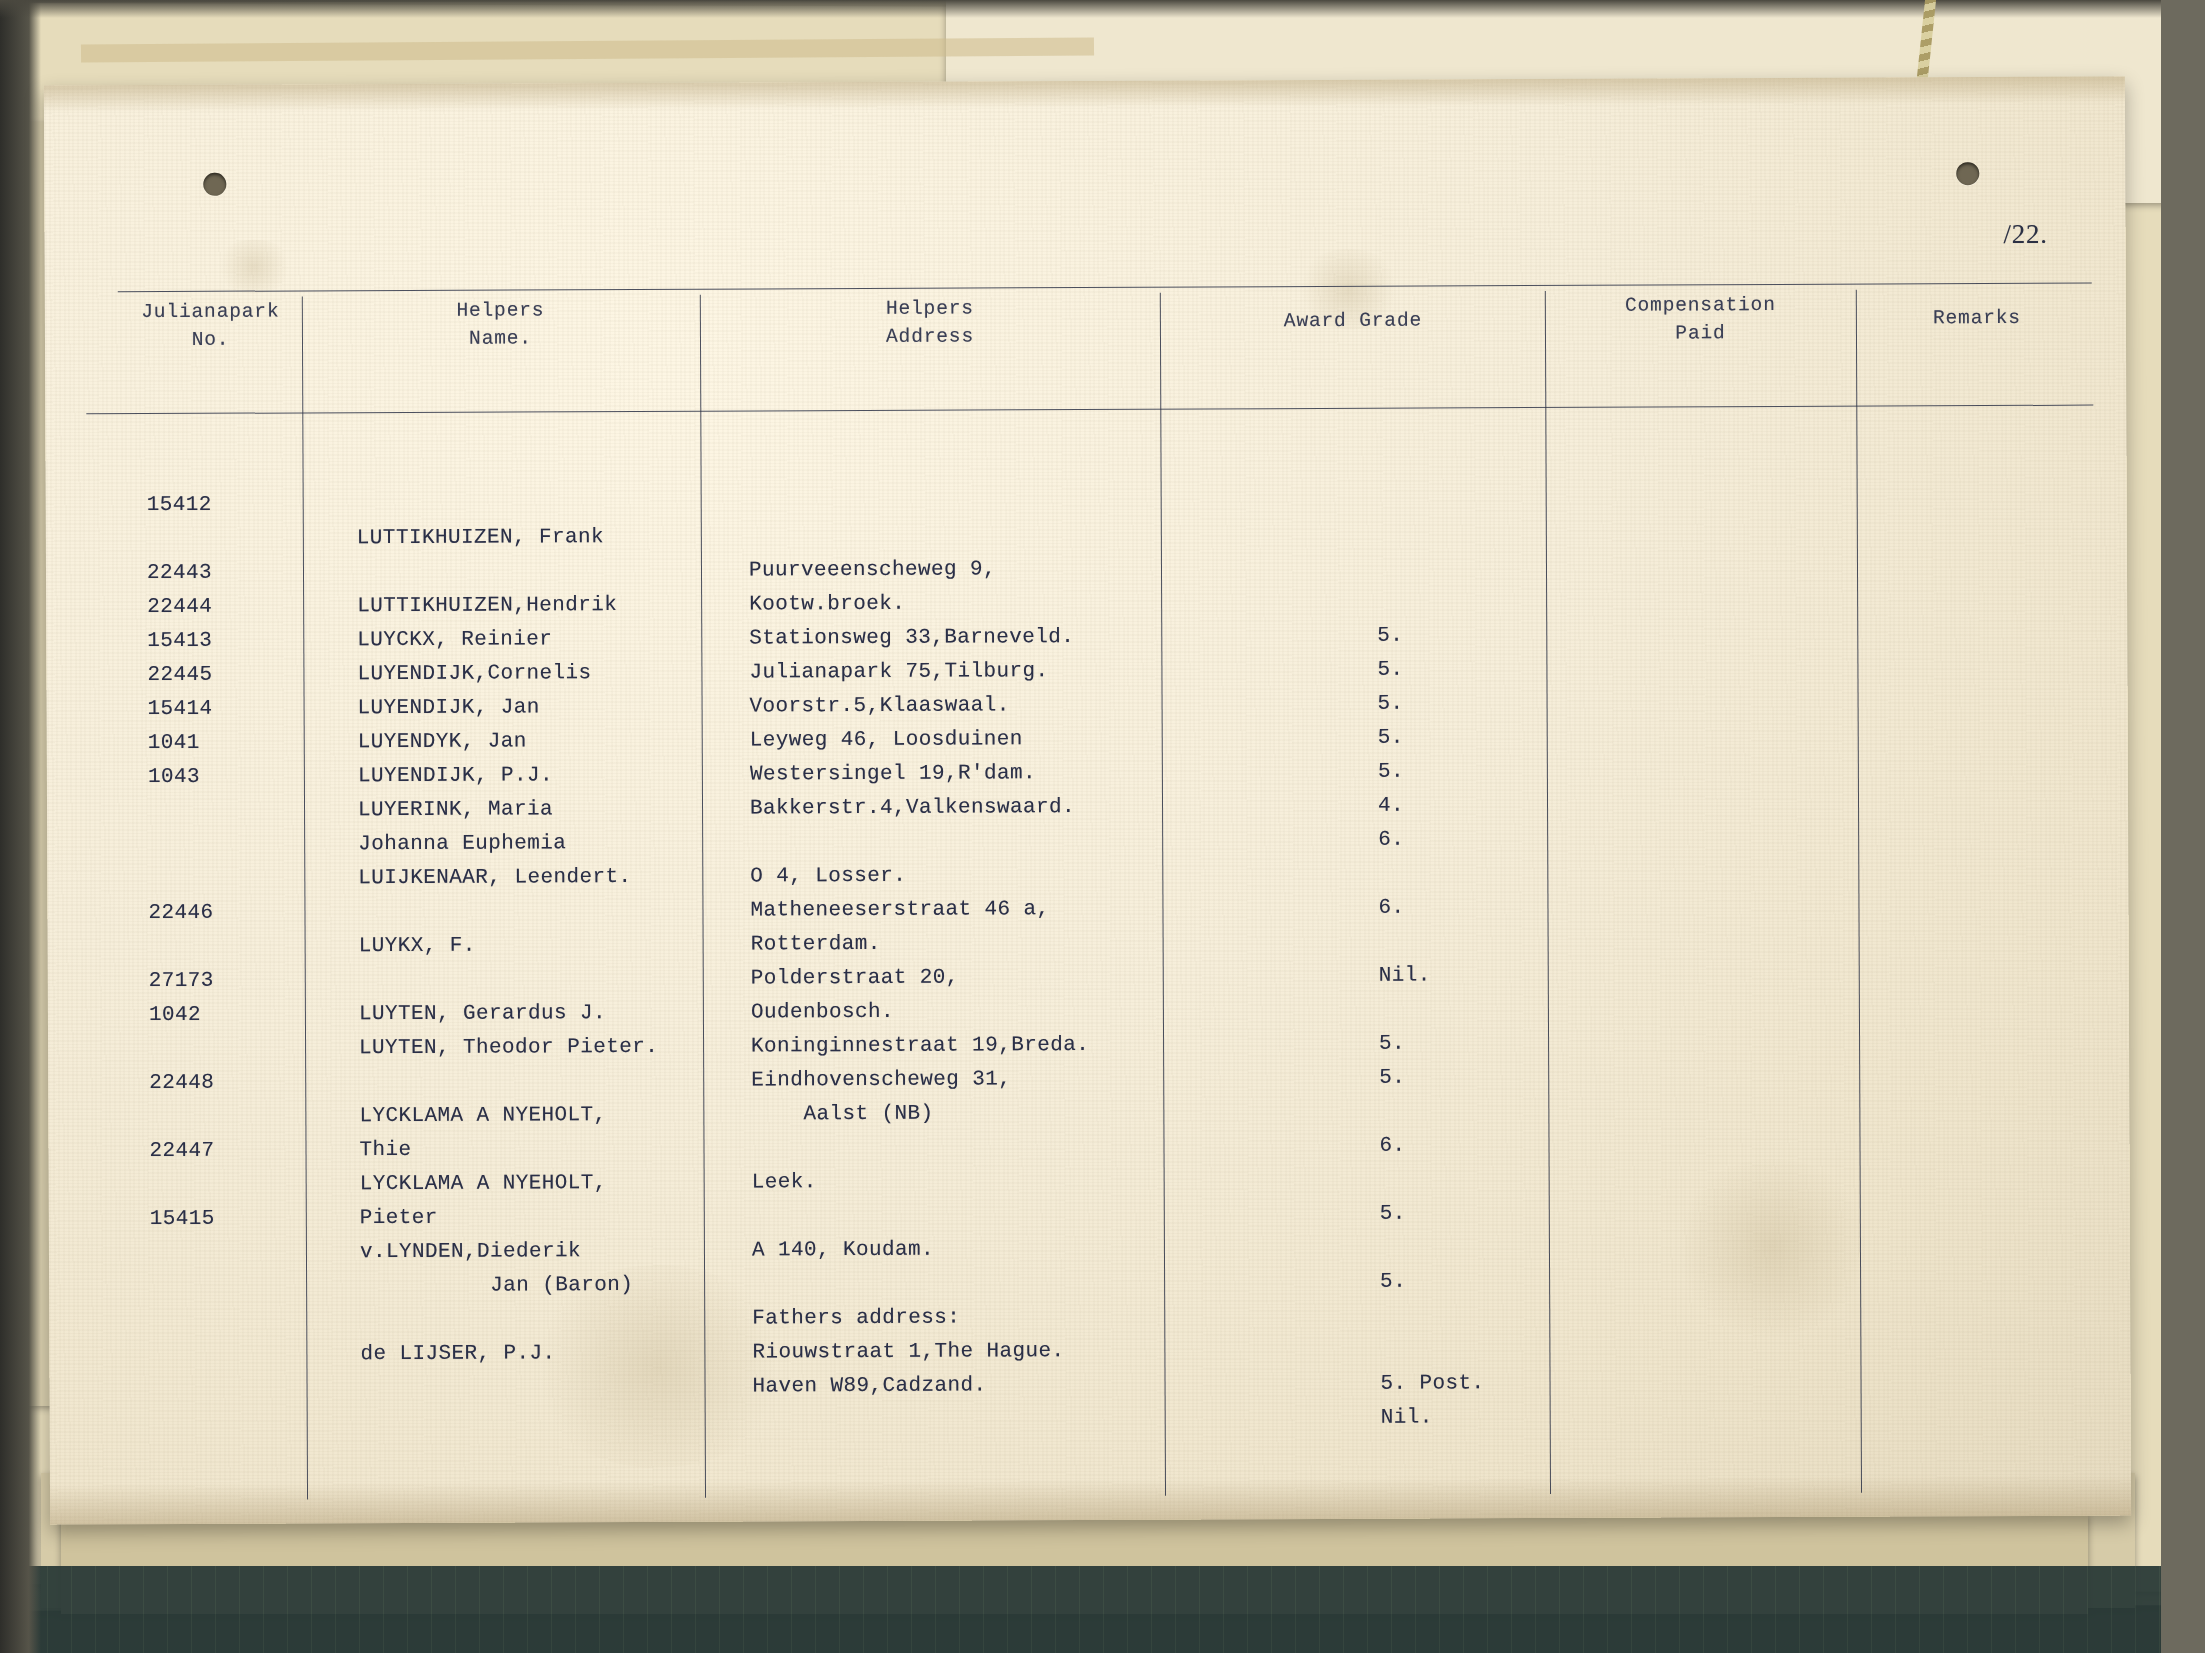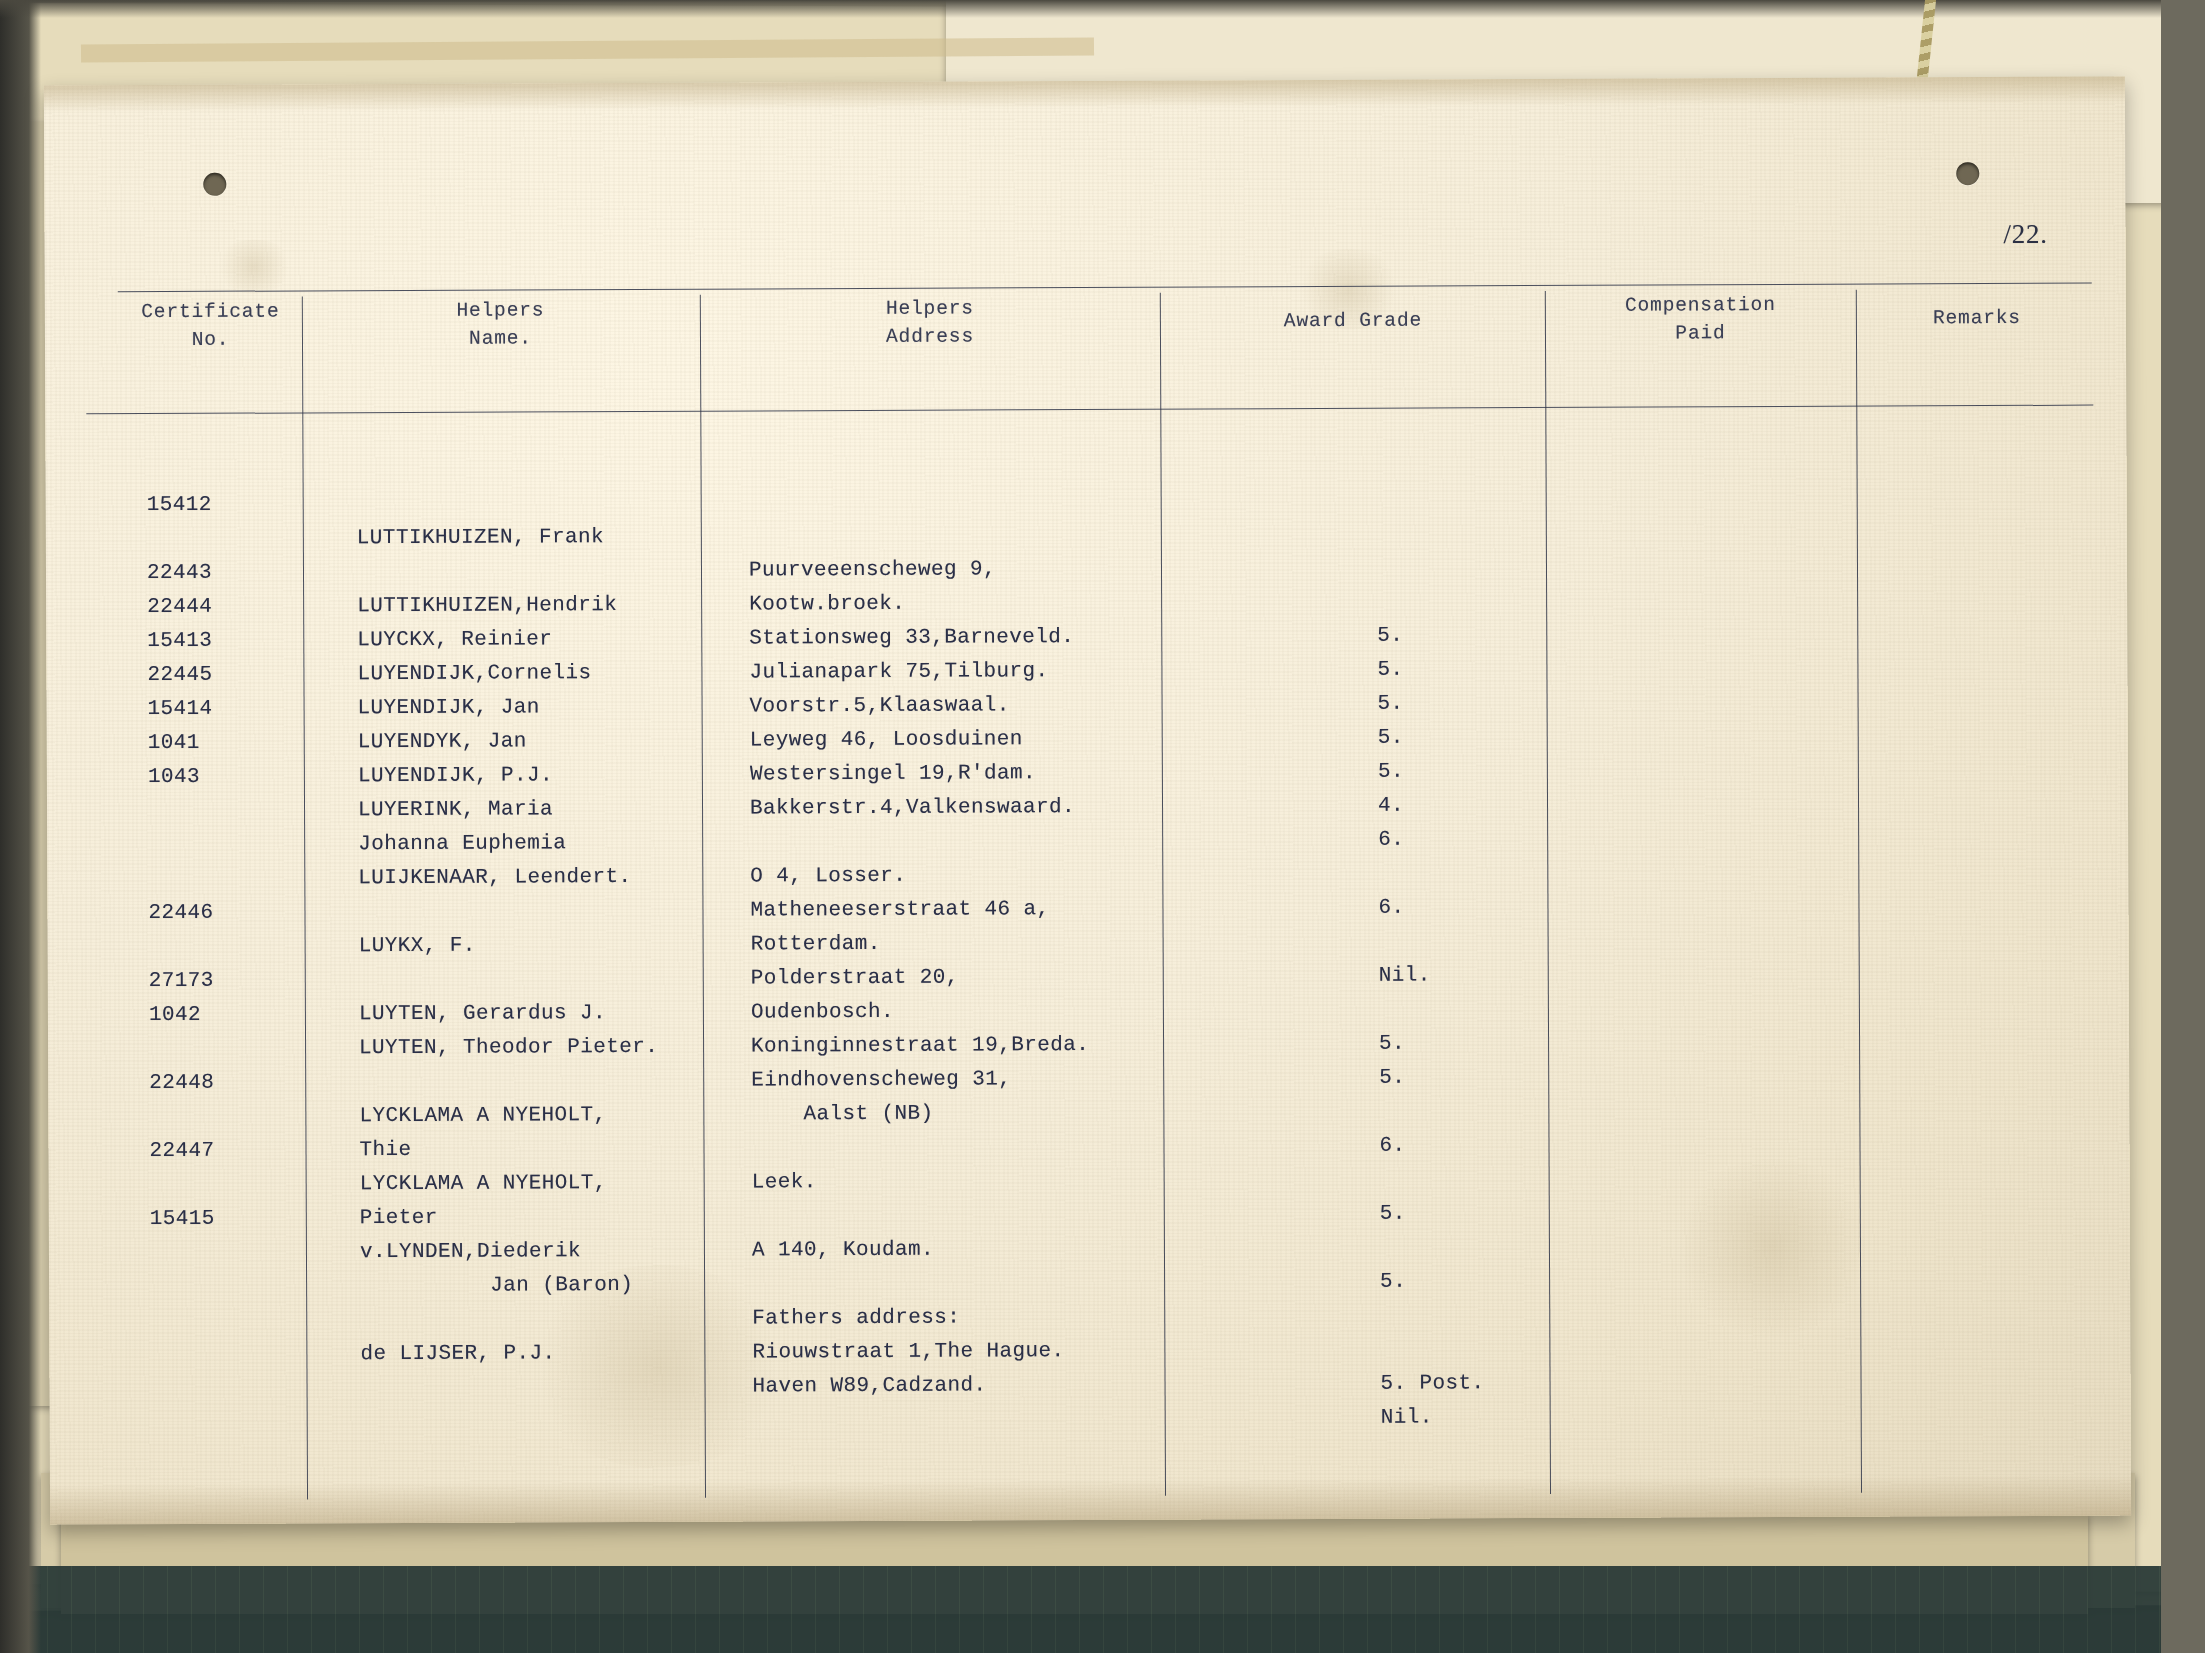--- a/index.html
+++ b/index.html
@@ -227,21 +227,21 @@
       <div class="hline hdr-top"></div>
       <div class="hline hdr-bottom"></div>
 
       <div class="vline col" style="left:230px;"></div>
       <div class="vline col" style="left:628px;"></div>
       <div class="vline col" style="left:1088px;"></div>
       <div class="vline col" style="left:1473px;"></div>
       <div class="vline col" style="left:1784px;"></div>
 
       <div class="hcell ink" style="left:54px; width:169px;">
-        <div>Certificate</div>
+        <div>Julianapark</div>
         <div>No.</div>
       </div>
       <div class="hcell ink" style="left:236px; width:385px;">
         <div>Helpers</div>
         <div>Name.</div>
       </div>
       <div class="hcell ink" style="left:635px; width:446px;">
         <div>Helpers</div>
         <div>Address</div>
       </div>

